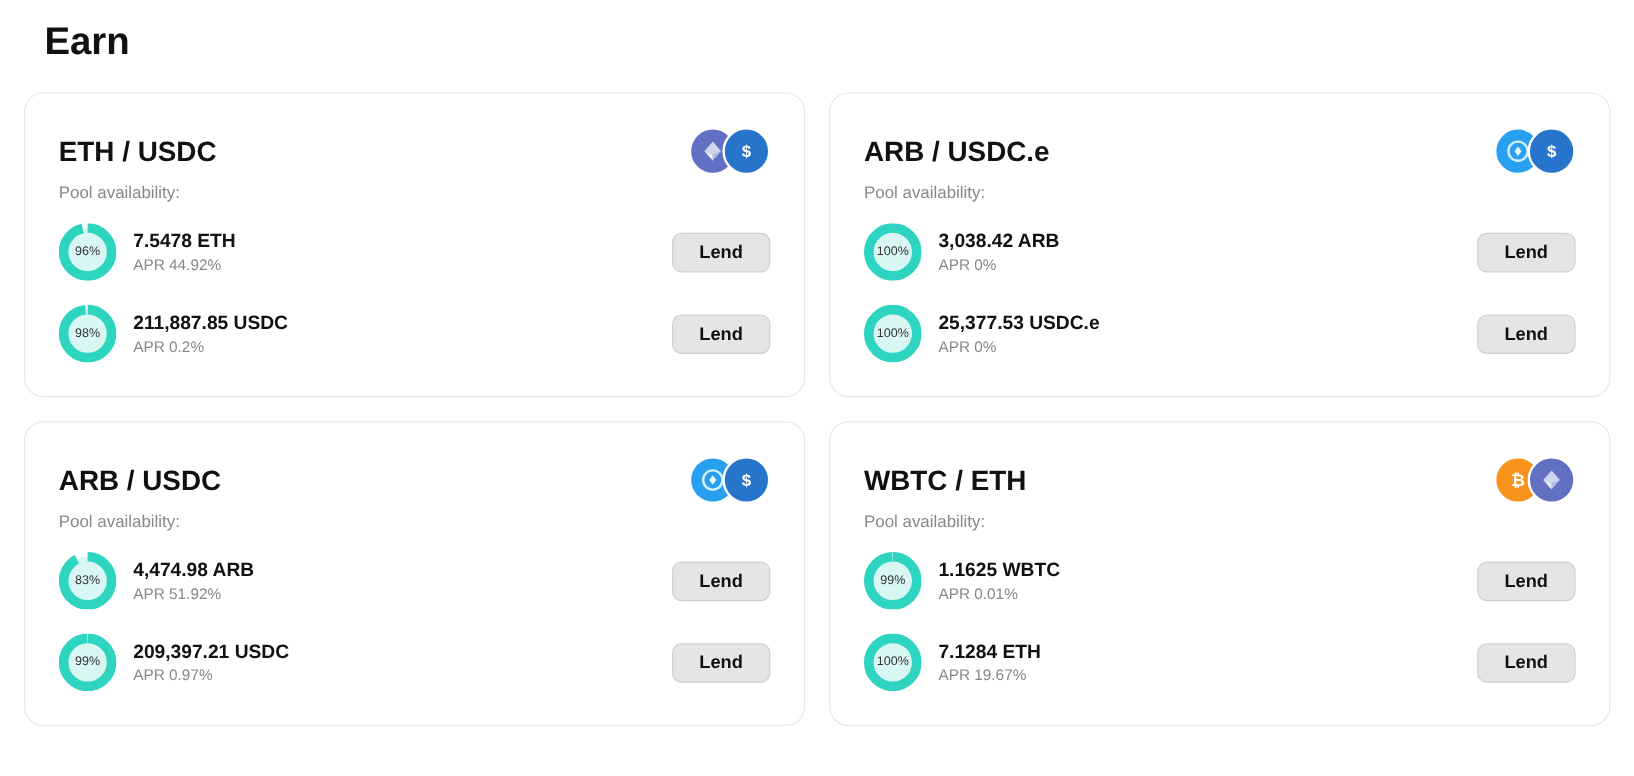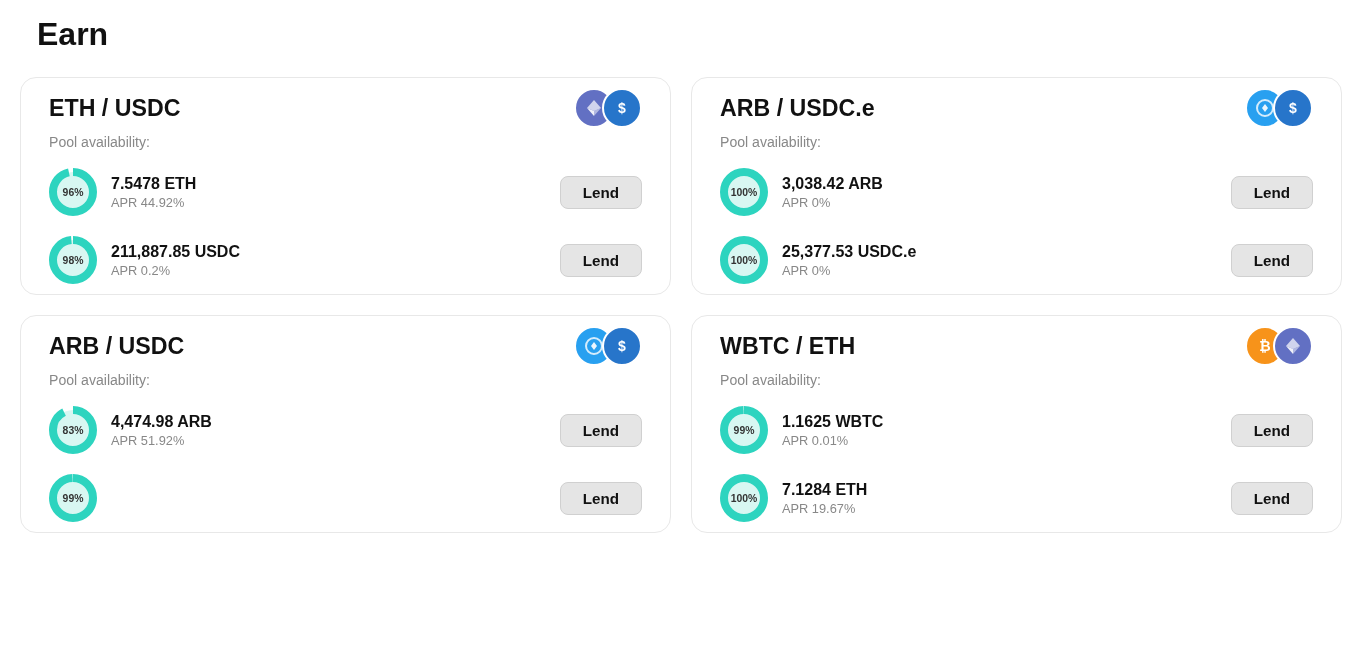--- a/index.html
+++ b/index.html
@@ -16,21 +16,21 @@
       margin-left: 17px;
     }
     .grid {
       display: grid;
       grid-template-columns: 1fr 1fr;
       gap: 20px;
     }
     .card {
       border: 1.5px solid #e8e8e8;
       border-radius: 16px;
-      padding: 10px 28px;
+      padding: 28px 28px;
       position: relative;
       background: #fff;
     }
     .card-header {
       display: flex;
       align-items: center;
       justify-content: space-between;
       margin-bottom: 6px;
     }
     .card-title {
@@ -83,21 +83,21 @@
     .pie-wrap svg {
       width: 48px;
       height: 48px;
     }
     .pie-label {
       position: absolute;
       top: 50%;
       left: 50%;
       transform: translate(-50%, -50%);
       font-size: 0.65rem;
-      font-weight: 700;
+      font-weight: 400;
       color: #333;
     }
     .pool-info .amount {
       font-size: 1rem;
       font-weight: 700;
     }
     .pool-info .apr {
       font-size: 0.8rem;
       color: #888;
       margin-top: 2px;
@@ -245,20 +245,24 @@
             </div>
           </div>
           <button class="lend-btn">Lend</button>
         </div>
         <div class="pool-row">
           <div class="pool-row-left">
             <div class="pie-wrap"><svg viewBox="0 0 48 48" width="48" height="48">
     <circle cx="24" cy="24" r="20" fill="#d8f7f2"></circle>
     <circle cx="24" cy="24" r="20" fill="none" stroke="#2DD4BF" stroke-width="8" stroke-dasharray="124.4070690821558 1.2566370614359244" stroke-linecap="butt" transform="rotate(-90 24 24)"></circle>
   </svg><div class="pie-label">99%</div></div>
+            <div class="pool-info">
+              <div class="amount">209,397.21 USDC</div>
+              <div class="apr">APR 0.97%</div>
+            </div>
           </div>
           <button class="lend-btn">Lend</button>
         </div>
       </div>
     </div>
     <div class="card">
       <div class="card-header">
         <div>
           <div class="card-title">WBTC / ETH</div>
         </div>

